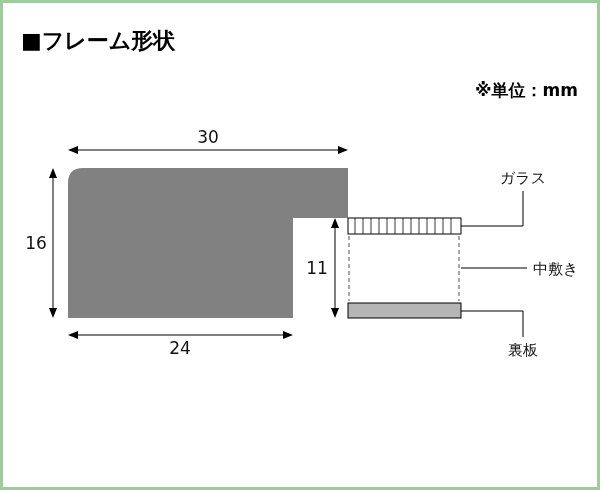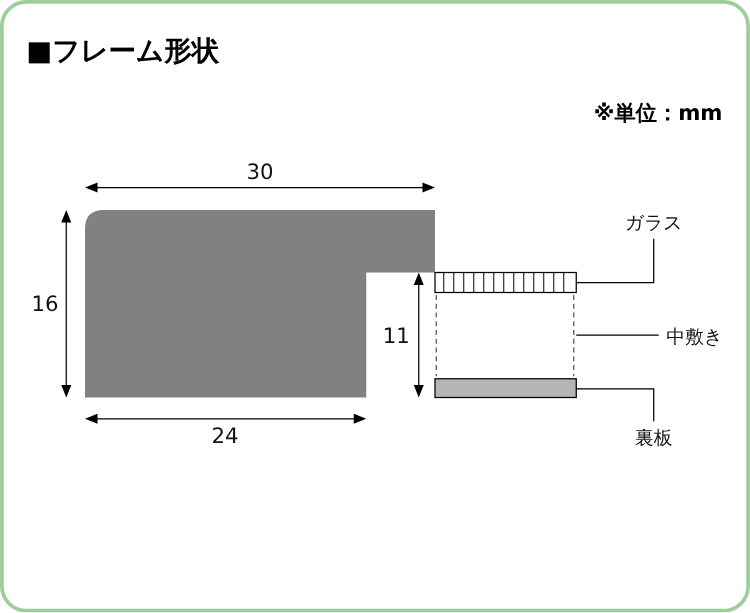--- a/index.html
+++ b/index.html
@@ -6,21 +6,21 @@
     margin: 0;
     padding: 0;
     background: #ffffff;
   }
   .panel {
     position: relative;
     width: 600px;
     height: 490px;
     box-sizing: border-box;
     border: 3px solid #9bce9b;
-    border-radius: 21px;
+    border-radius: 0;
     background: #ffffff;
     overflow: hidden;
     font-family: "DejaVu Sans", sans-serif;
   }
   svg { position: absolute; top: 0; left: 0; }
   .title-text   { font-size: 22px; font-weight: bold; fill: #000; }
   .unit-text    { font-size: 17px; font-weight: bold; fill: #000; }
   .dim-text     { font-size: 17px; fill: #111; }
   .part-text    { font-size: 15px; fill: #111; }
   .thin-line    { stroke: #000; stroke-width: 1; fill: none; }

